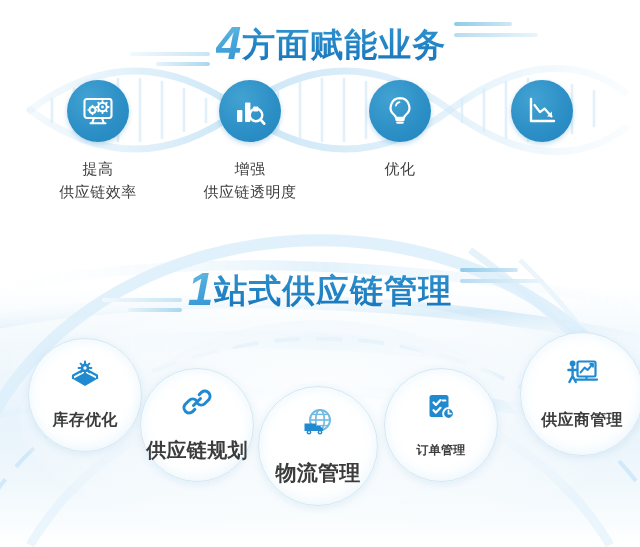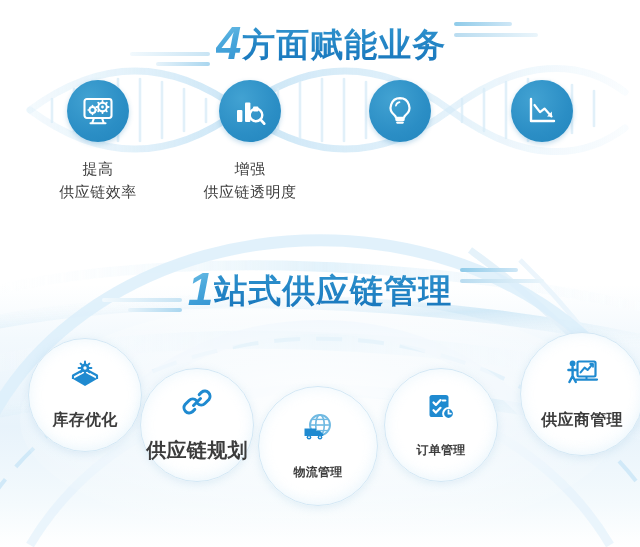--- a/index.html
+++ b/index.html
@@ -215,20 +215,21 @@
     <div class="feature" style="left:330px;top:0;">
       <div class="fcircle">
         <svg width="34" height="34" viewBox="0 0 34 34">
           <path d="M17 4.2 a9.4 9.4 0 0 0 -5.6 16.9 c1 .8 1.5 1.7 1.6 2.8 h8 c.1 -1.1 .6 -2 1.6 -2.8
                    A9.4 9.4 0 0 0 17 4.2 z" fill="none" stroke="#fff" stroke-width="2.2" stroke-linejoin="round"></path>
           <path d="M13.3 25.8 h7.4 M14.2 28.6 h5.6" stroke="#fff" stroke-width="2.2" stroke-linecap="round"></path>
           <path d="M12.9 11.6 a4.6 4.6 0 0 1 3.6 -3.4" fill="none" stroke="#fff" stroke-width="1.7" stroke-linecap="round"></path>
         </svg>
       </div>
       <div class="flabel">
+        <span class="l1">优化</span>
       </div>
     </div>
 
     <div class="feature" style="left:472px;top:0;">
       <div class="fcircle">
         <svg width="34" height="34" viewBox="0 0 34 34">
           <path d="M6 5 V27 H29" fill="none" stroke="#fff" stroke-width="2.4" stroke-linecap="round" stroke-linejoin="round"></path>
           <path d="M9.5 11 L15 18.2 L19.5 14.6 L26.5 22.4" fill="none" stroke="#fff" stroke-width="2.2" stroke-linecap="round" stroke-linejoin="round"></path>
           <path d="M26.8 17.6 L27.1 22.8 L22 22.4 z" fill="#fff"></path>
         </svg>
@@ -290,21 +291,21 @@
           <line x1="11.2" y1="8.4" x2="26.8" y2="8.4" stroke="#6fb9e2" stroke-width="1.4"></line>
           <line x1="11.2" y1="19.6" x2="26.8" y2="19.6" stroke="#6fb9e2" stroke-width="1.4"></line>
           <path d="M3.5 17.5 h11.5 v7.5 h-11.5 z" fill="#1f8ad0"></path>
           <path d="M15 20 h4.2 l3 3.2 v1.8 h-7.2 z" fill="#1f8ad0"></path>
           <circle cx="8" cy="26.2" r="2.3" fill="#1f8ad0"></circle>
           <circle cx="19" cy="26.2" r="2.3" fill="#1f8ad0"></circle>
           <circle cx="8" cy="26.2" r=".9" fill="#ffffff"></circle>
           <circle cx="19" cy="26.2" r=".9" fill="#ffffff"></circle>
         </svg>
       </span>
-      <span class="blabel" style="font-size:12px;font-family:Liberation Serif, serif;">物流管理</span>
+      <span class="blabel" style="font-size:21px;font-family:Liberation Serif, serif;">物流管理</span>
     </div>
 
     <div class="bubble" style="left:384px;top:48px;width:112px;height:112px;">
       <span class="bicon">
         <svg width="32" height="32" viewBox="0 0 32 32">
           <rect x="4.5" y="4" width="19" height="22" rx="2.6" fill="#1f8ad0"></rect>
           <path d="M8.5 11.5 l2.4 2.4 l4.6 -4.8" fill="none" stroke="#ffffff" stroke-width="2.2" stroke-linecap="round" stroke-linejoin="round"></path>
           <path d="M8.5 19.2 l2.4 2.4 l4.6 -4.8" fill="none" stroke="#ffffff" stroke-width="2.2" stroke-linecap="round" stroke-linejoin="round"></path>
           <line x1="17.6" y1="9.6" x2="20.4" y2="9.6" stroke="#ffffff" stroke-width="2" stroke-linecap="round"></line>
           <circle cx="23.5" cy="22.5" r="5.4" fill="#1f8ad0" stroke="#ffffff" stroke-width="2"></circle>

